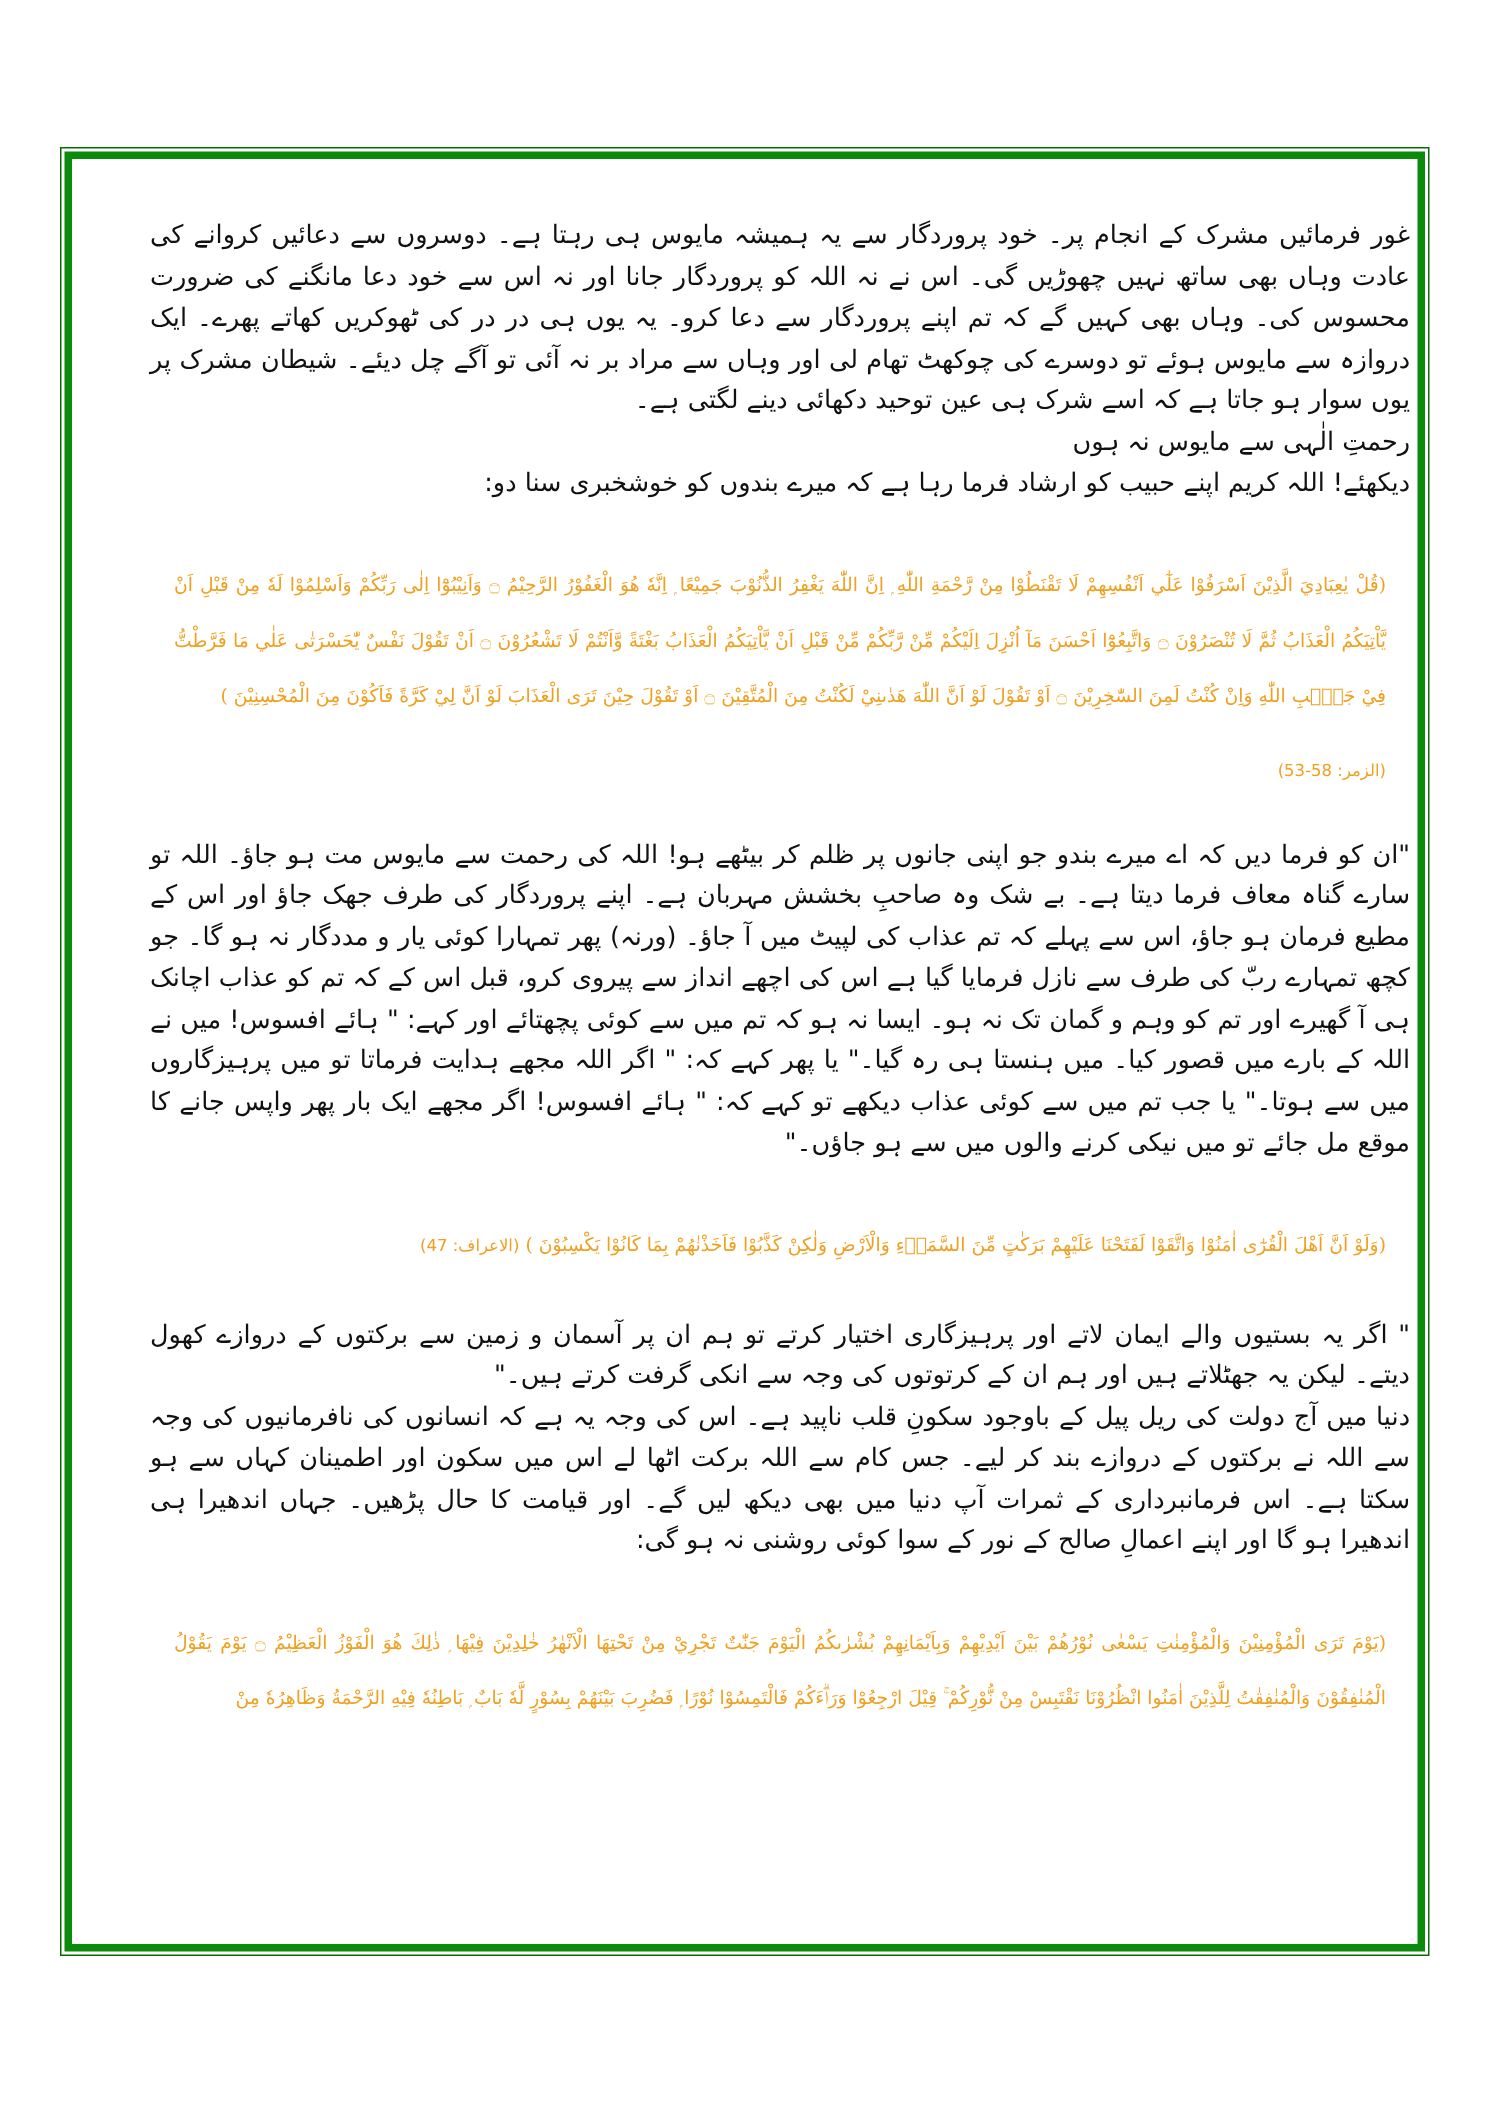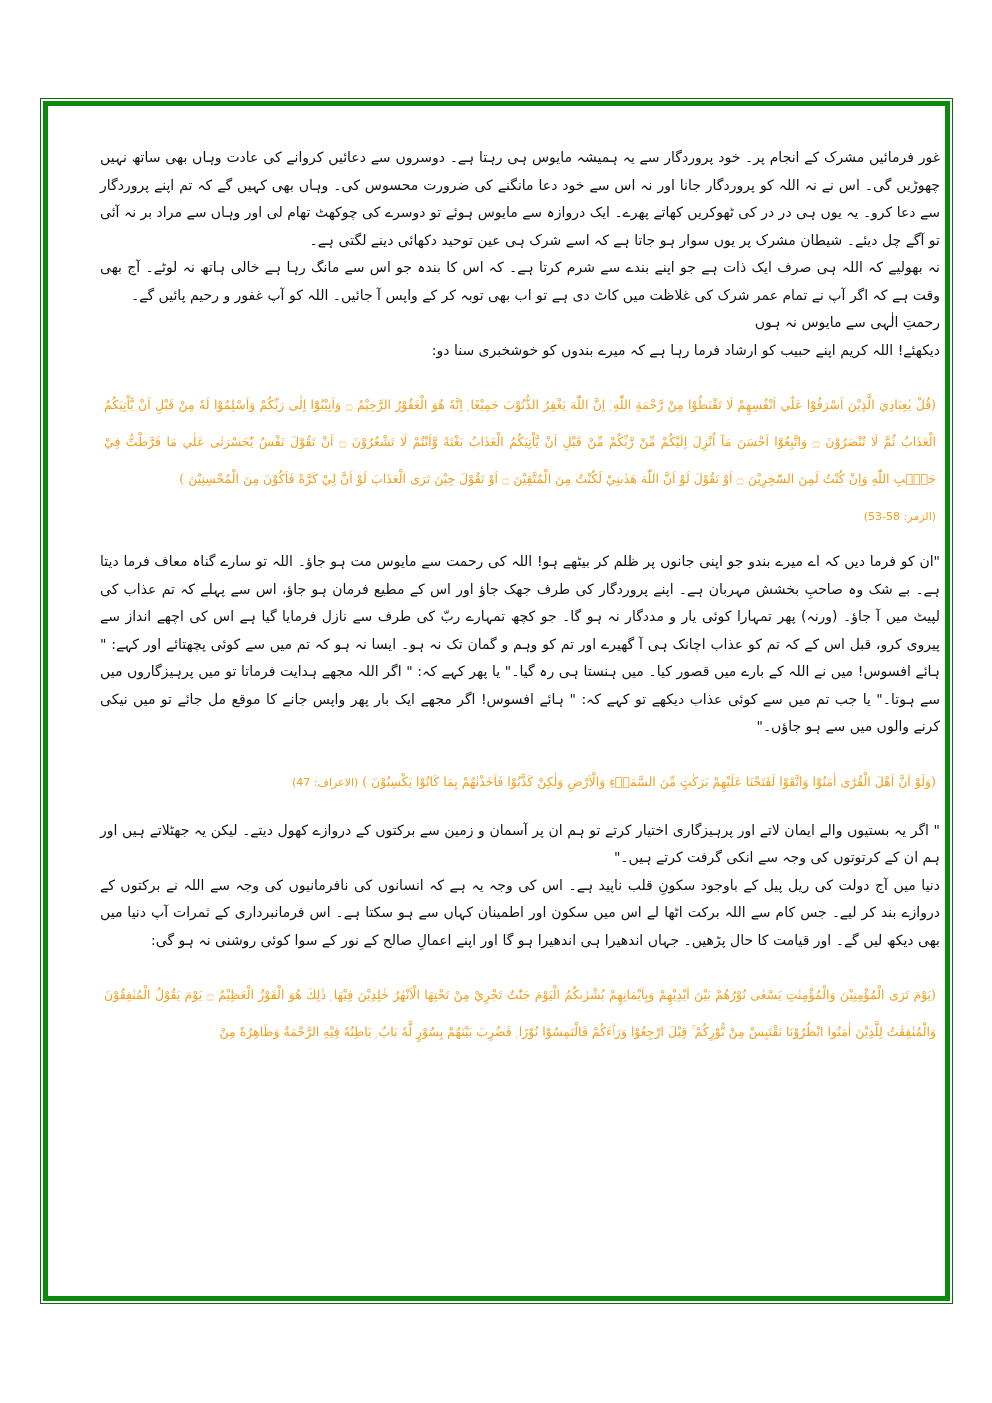--- a/index.html
+++ b/index.html
@@ -11,40 +11,39 @@
   .frame-band {
     position: absolute; left: 2px; top: 2px; right: 2px; bottom: 2px;
     border: 5px solid #0b8a0b; box-sizing: border-box;
   }
   .content {
     position: absolute; left: 100px; top: 144px; width: 840px;
     direction: rtl; text-align: justify;
     font-family: "DejaVu Sans", sans-serif;
     color: #111111;
   }
-  .p { font-size: 14px; line-height: 27.5px; margin: 0; text-align-last: right; }
+  .p { font-size: 17px; line-height: 27.5px; margin: 0; text-align-last: right; }
   .p.line { text-align: right; }
   .ayah {
     color: #f0a020; font-family: "DejaVu Serif", serif;
-    font-size: 12.5px; line-height: 37px; margin: 4px; text-align-last: right;
+    font-size: 12.5px; line-height: 37px; margin: 16px; text-align-last: right;
   }
   .ref { color: #f0a020; font-family: "DejaVu Sans", sans-serif; font-size: 11px; }
   .gap-s { height: 12px; }
   .gap-m { height: 18px; }
 </style>
 </head>
 <body>
 
 <div class="page-frame">
   <div class="frame-band"></div>
 </div>
 
 <div class="content">
   <p class="p">غور فرمائیں مشرک کے انجام پر۔ خود پروردگار سے یہ ہمیشہ مایوس ہی رہتا ہے۔ دوسروں سے دعائیں کروانے کی عادت وہاں بھی ساتھ نہیں چھوڑیں گی۔ اس نے نہ اللہ کو پروردگار جانا اور نہ اس سے خود دعا مانگنے کی ضرورت محسوس کی۔ وہاں بھی کہیں گے کہ تم اپنے پروردگار سے دعا کرو۔ یہ یوں ہی در در کی ٹھوکریں کھاتے پھرے۔ ایک دروازہ سے مایوس ہوئے تو دوسرے کی چوکھٹ تھام لی اور وہاں سے مراد بر نہ آئی تو آگے چل دیئے۔ شیطان مشرک پر یوں سوار ہو جاتا ہے کہ اسے شرک ہی عین توحید دکھائی دینے لگتی ہے۔</p>
-  <p class="p">نہ بھولیے کہ اللہ ہی صرف ایک ذات ہے جو اپنے بندے سے شرم کرتا ہے۔ کہ اس کا بندہ جو اس سے مانگ رہا ہے خالی ہاتھ نہ لوٹے۔ آج بھی وقت ہے کہ اگر آپ نے تمام عمر شرک کی غلاظت میں کاٹ دی ہے تو اب بھی توبہ کر کے واپس آ جائیں۔ اللہ کو آپ غفور و رحیم پائیں گے۔</p>
   <p class="p line">رحمتِ الٰہی سے مایوس نہ ہوں</p>
   <p class="p line">دیکھئے! اللہ کریم اپنے حبیب کو ارشاد فرما رہا ہے کہ میرے بندوں کو خوشخبری سنا دو:</p>
 
   <div class="gap-m"></div>
   <p class="ayah">(قُلْ يٰعِبَادِيَ الَّذِيْنَ اَسْرَفُوْا عَلٰٓي اَنْفُسِهِمْ لَا تَقْنَطُوْا مِنْ رَّحْمَةِ اللّٰهِ ۭ اِنَّ اللّٰهَ يَغْفِرُ الذُّنُوْبَ جَمِيْعًا ۭ اِنَّهٗ هُوَ الْغَفُوْرُ الرَّحِيْمُ ۝ وَاَنِيْبُوْٓا اِلٰى رَبِّكُمْ وَاَسْلِمُوْا لَهٗ مِنْ قَبْلِ اَنْ يَّاْتِيَكُمُ الْعَذَابُ ثُمَّ لَا تُنْصَرُوْنَ ۝ وَاتَّبِعُوْٓا اَحْسَنَ مَآ اُنْزِلَ اِلَيْكُمْ مِّنْ رَّبِّكُمْ مِّنْ قَبْلِ اَنْ يَّاْتِيَكُمُ الْعَذَابُ بَغْتَةً وَّاَنْتُمْ لَا تَشْعُرُوْنَ ۝ اَنْ تَقُوْلَ نَفْسٌ يّٰحَسْرَتٰى عَلٰي مَا فَرَّطْتُّ فِيْ جَنْۢبِ اللّٰهِ وَاِنْ كُنْتُ لَمِنَ السّٰخِرِيْنَ ۝ اَوْ تَقُوْلَ لَوْ اَنَّ اللّٰهَ هَدٰىنِيْ لَكُنْتُ مِنَ الْمُتَّقِيْنَ ۝ اَوْ تَقُوْلَ حِيْنَ تَرَى الْعَذَابَ لَوْ اَنَّ لِيْ كَرَّةً فَاَكُوْنَ مِنَ الْمُحْسِنِيْنَ )</p>
   <p class="ayah" style="text-align:right;line-height:30px;">
     <span class="ref">(الزمر: 58-53)</span>
   </p>
   <div class="gap-s"></div>
 

